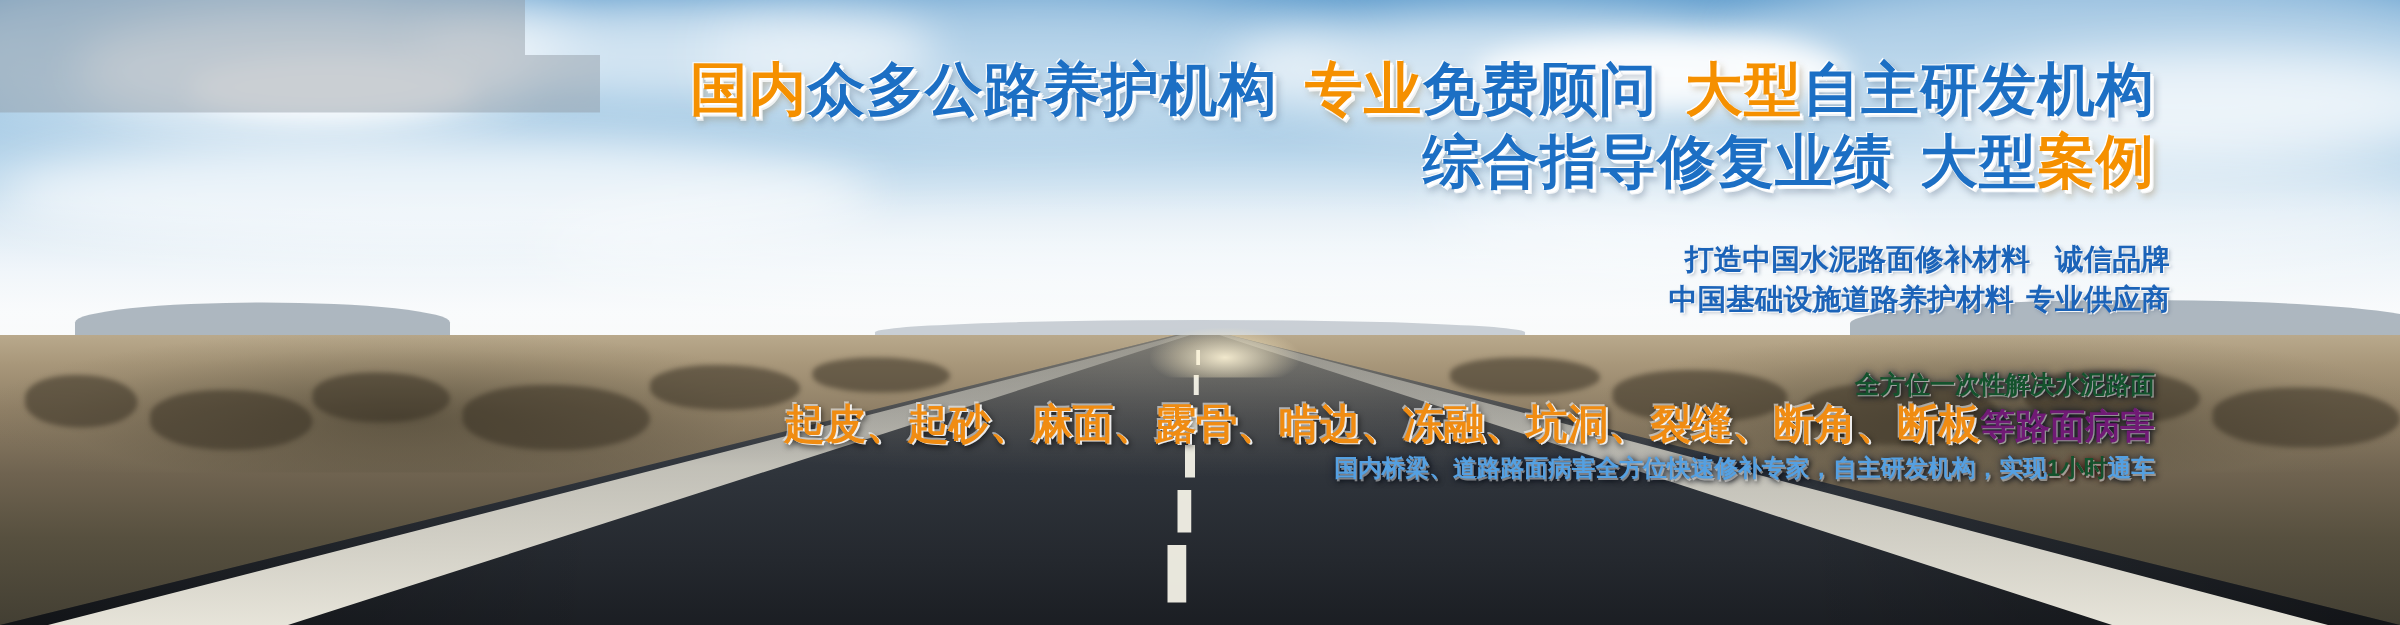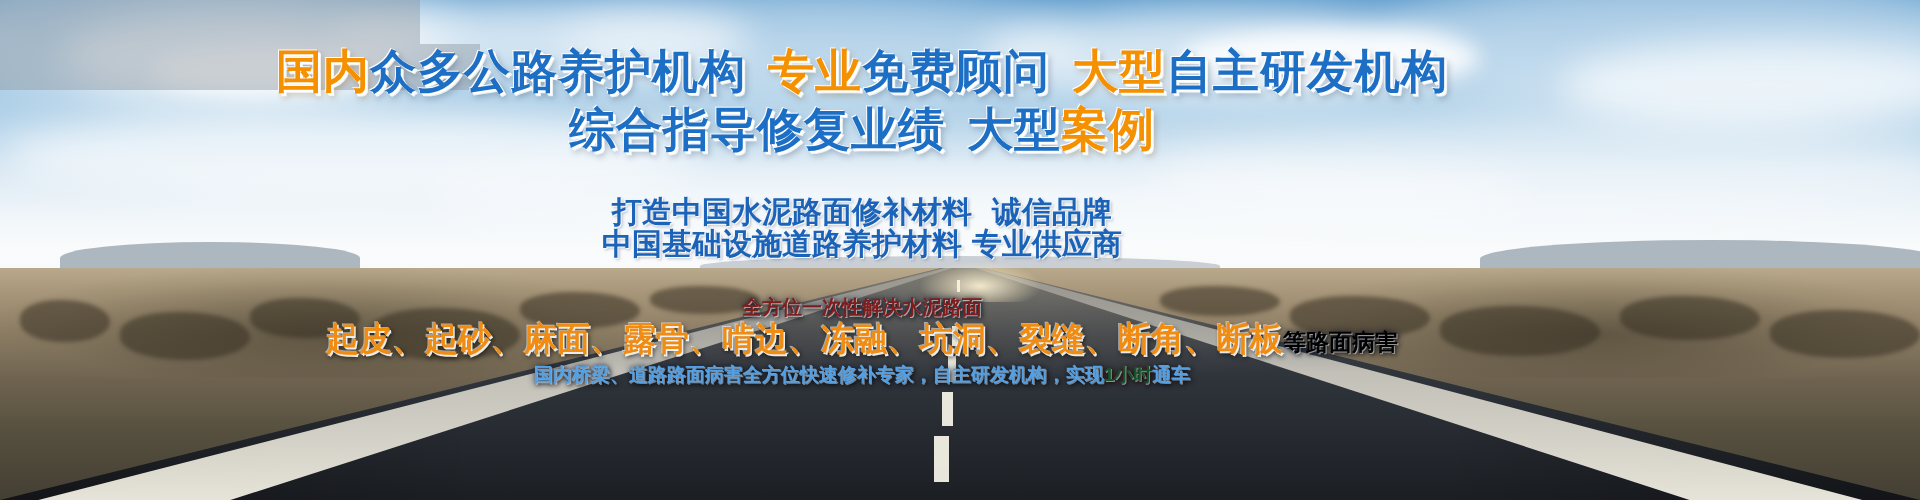--- a/index.html
+++ b/index.html
@@ -98,21 +98,21 @@
     position:absolute;background:rgba(250,247,235,.92);
     transform-origin:50% 100%;
   }
   .roadGlow{
     position:absolute;left:920px;top:262px;width:120px;height:40px;
     background:radial-gradient(ellipse at 50% 60%, rgba(255,245,215,.9) 0%, rgba(255,240,200,.35) 45%, rgba(255,255,255,0) 72%);
   }
 
   
   .tx{position:absolute;white-space:nowrap;}
-  .center{left:0;width:1724px;text-align:center;}
+  .center{left:0;width:1724px;text-align:right;}
 
   .head{
     font-weight:bold;
     font-size:46px;
     letter-spacing:1px;
     line-height:1.0;
   }
   .head .blue{
     color:#1c6fc4;
     text-shadow:
@@ -125,42 +125,43 @@
     color:#f59000;
     text-shadow:
       2px 2px 0 rgba(255,255,255,.95),
       3px 3px 0 rgba(255,255,255,.8),
       -1px -1px 0 rgba(255,255,255,.9),
       4px 5px 6px rgba(120,80,20,.35);
   }
   .gap{display:inline-block;width:22px;}
 
   .sub{
-    font-weight:bold;font-size:30px;line-height:1.32;color:#1b63b8;
+    font-weight:bold;font-size:23px;line-height:1.32;color:#1b63b8;
     text-shadow:1px 1px 0 rgba(255,255,255,.9), 2px 2px 3px rgba(60,80,110,.35);
+    margin-left:12px;
   }
   .sub .sgap{display:inline-block;width:20px;}
 
   .bt1{
-    font-weight:bold;font-size:20px;color:#7f1d1d;
+    font-weight:bold;font-size:20px;color:#14532d;
     text-shadow:1px 1px 0 rgba(255,255,255,.55), 0 0 7px rgba(10,25,55,.85), 2px 2px 4px rgba(0,0,0,.7);
   }
   .bt2{
     font-weight:bold;font-size:33px;letter-spacing:0px;
   }
   .bt2 .o{
     color:#f08c12;
     text-shadow:
       1.5px 1.5px 0 rgba(255,255,255,.9),
       -1px -1px 0 rgba(255,255,255,.55),
       2px 3px 5px rgba(0,0,0,.75);
   }
   .bt2 .b{
-    color:#000000;
-    font-size:23px;
+    color:#701a75;
+    font-size:28px;
     text-shadow:1px 1px 0 rgba(255,255,255,.5), 0 0 7px rgba(8,20,45,.9), 2px 2px 4px rgba(0,0,0,.75);
   }
   .bt3{
     font-weight:bold;font-size:19px;color:#54a0e2;
     text-shadow:1px 1px 0 rgba(255,255,255,.45), 0 0 7px rgba(8,20,45,.9), 2px 2px 4px rgba(0,0,0,.8);
   }
   .bt3 .red{
     color:#14532d;
     text-shadow:1px 1px 0 rgba(255,255,255,.5), 0 0 6px rgba(60,0,0,.8), 2px 2px 4px rgba(0,0,0,.8);
   }

